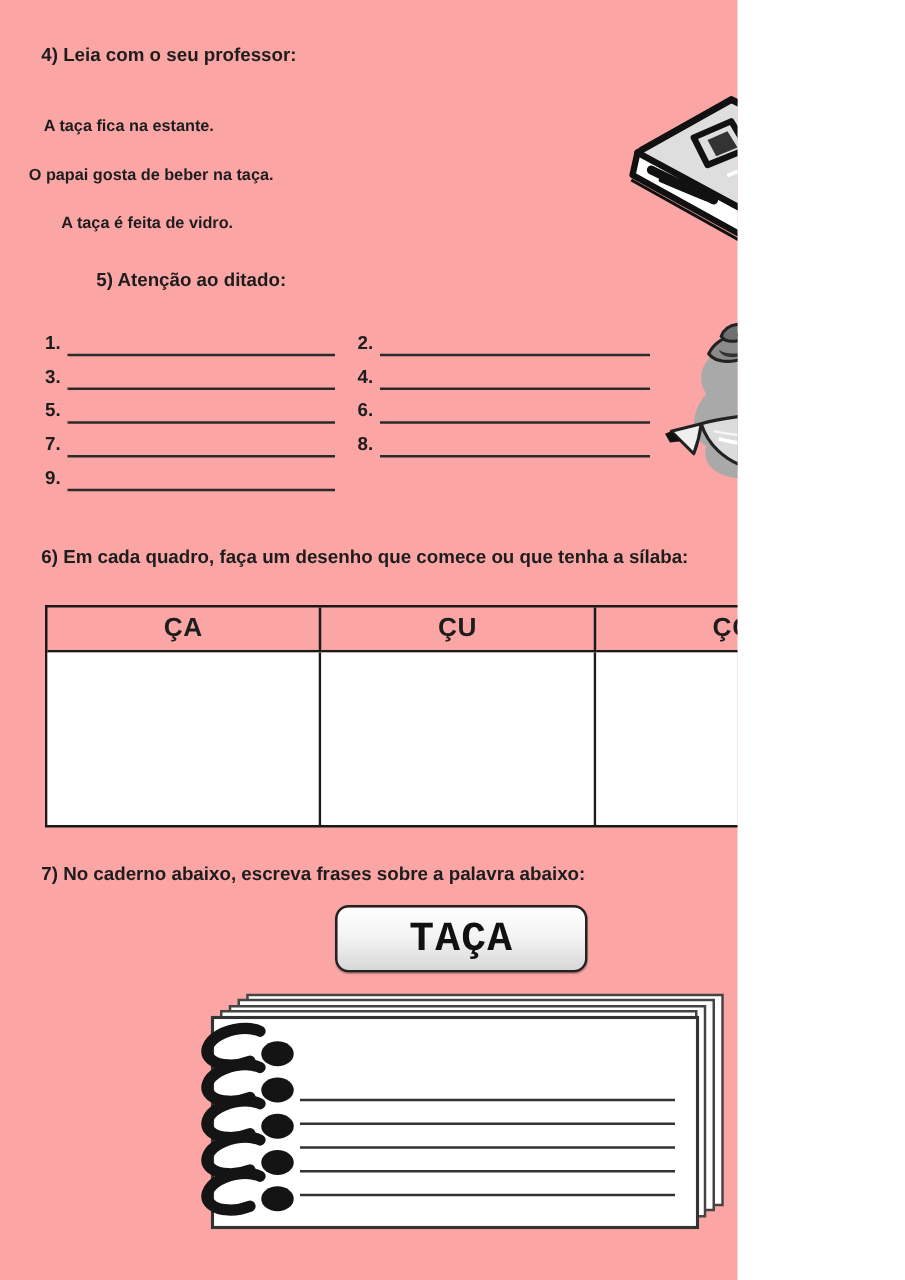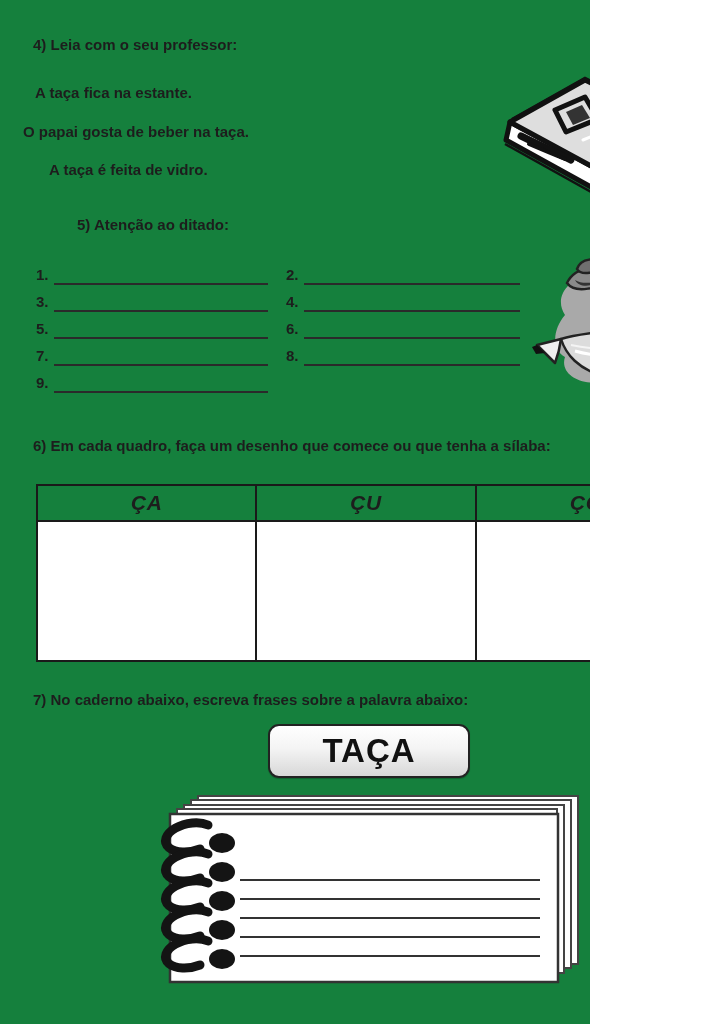--- a/index.html
+++ b/index.html
@@ -1,22 +1,22 @@
 <!DOCTYPE html>
 <html><head>
 <meta charset="utf-8">
 <style>
   html,body{margin:0;padding:0;background:#fff;}
   .page{
-    position:relative;width:590px;height:1024px;background:#15803d;overflow:hidden;
+    position:relative;width:590px;height:1024px;background:#fca5a5;overflow:hidden;
     font-family:"Liberation Sans","DejaVu Sans",sans-serif;color:#1d1d1d;
   }
   .abs{position:absolute;}
   .h{font-size:15px;font-weight:bold;white-space:nowrap;}
-  .sentence{font-size:15px;font-weight:bold;white-space:nowrap;}
+  .sentence{font-size:13px;font-weight:bold;white-space:nowrap;margin-top:9px;}
   
   .dict-col{display:flex;flex-direction:column;}
   .dict-row{display:flex;align-items:flex-end;height:27px;}
   .dict-num{font-size:15px;font-weight:bold;line-height:20px;margin-right:5px;}
   .dict-line{flex:1;height:18px;border-bottom:2px solid #2a2a2a;}
   
   .syl-table{border:2px solid #1a1a1a;display:grid;grid-template-columns:1fr 1fr 1fr;}
   .syl-head{
     border-right:2px solid #1a1a1a;border-bottom:2px solid #1a1a1a;
     height:34px;display:flex;align-items:center;justify-content:center;
@@ -25,20 +25,21 @@
   .syl-head:nth-child(3){border-right:none;}
   .syl-cell{border-right:2px solid #1a1a1a;height:138px;background:#fff;}
   .syl-cell:nth-child(6){border-right:none;}
   
   .word-box{
     width:198px;height:50px;border:2px solid #222;border-radius:11px;
     background:linear-gradient(180deg,#ffffff 0%,#f4f4f4 45%,#d8d8d8 100%);
     display:flex;align-items:center;justify-content:center;
     font-size:33px;font-weight:bold;letter-spacing:1px;color:#111;
     box-shadow:0 1px 1px rgba(0,0,0,.25);
+    font-family:Liberation Mono, monospace;
   }
 </style>
 </head>
 <body>
 
 <div class="page">
 
   <div class="abs h" style="left:33px;top:36px;">4) Leia com o seu professor:</div>
   <div class="abs sentence" style="left:35px;top:84px;">A taça fica na estante.</div>
   <div class="abs sentence" style="left:23px;top:123px;">O papai gosta de beber na taça.</div>
@@ -167,21 +168,21 @@
 
       <path d="M77,87 L104,89 L102,102 L92,100 L90,105 L79,101 Z" fill="#5a5a5a" stroke="#222" stroke-width="2"></path>
 
       <path d="M92,102 C94,110 97,116 102,120" stroke="#222" stroke-width="3" fill="none" stroke-linecap="round"></path>
       <path d="M98,116 C106,113 114,117 114,124 L96,127 Z" fill="#222"></path>
     </svg>
   </div>
 
   <div class="abs h" style="left:33px;top:437px;">6) Em cada quadro, faça um desenho que comece ou que tenha a sílaba:</div>
 
-  <div class="abs syl-table" style="left:36px;top:484px;width:658px;font-style:italic;">
+  <div class="abs syl-table" style="left:36px;top:484px;width:658px;">
     <div class="syl-head">ÇA</div>
     <div class="syl-head">ÇU</div>
     <div class="syl-head">ÇO</div>
     <div class="syl-cell"></div>
     <div class="syl-cell"></div>
     <div class="syl-cell"></div>
   </div>
 
   <div class="abs h" style="left:33px;top:691px;">7) No caderno abaixo, escreva frases sobre a palavra abaixo:</div>
 

